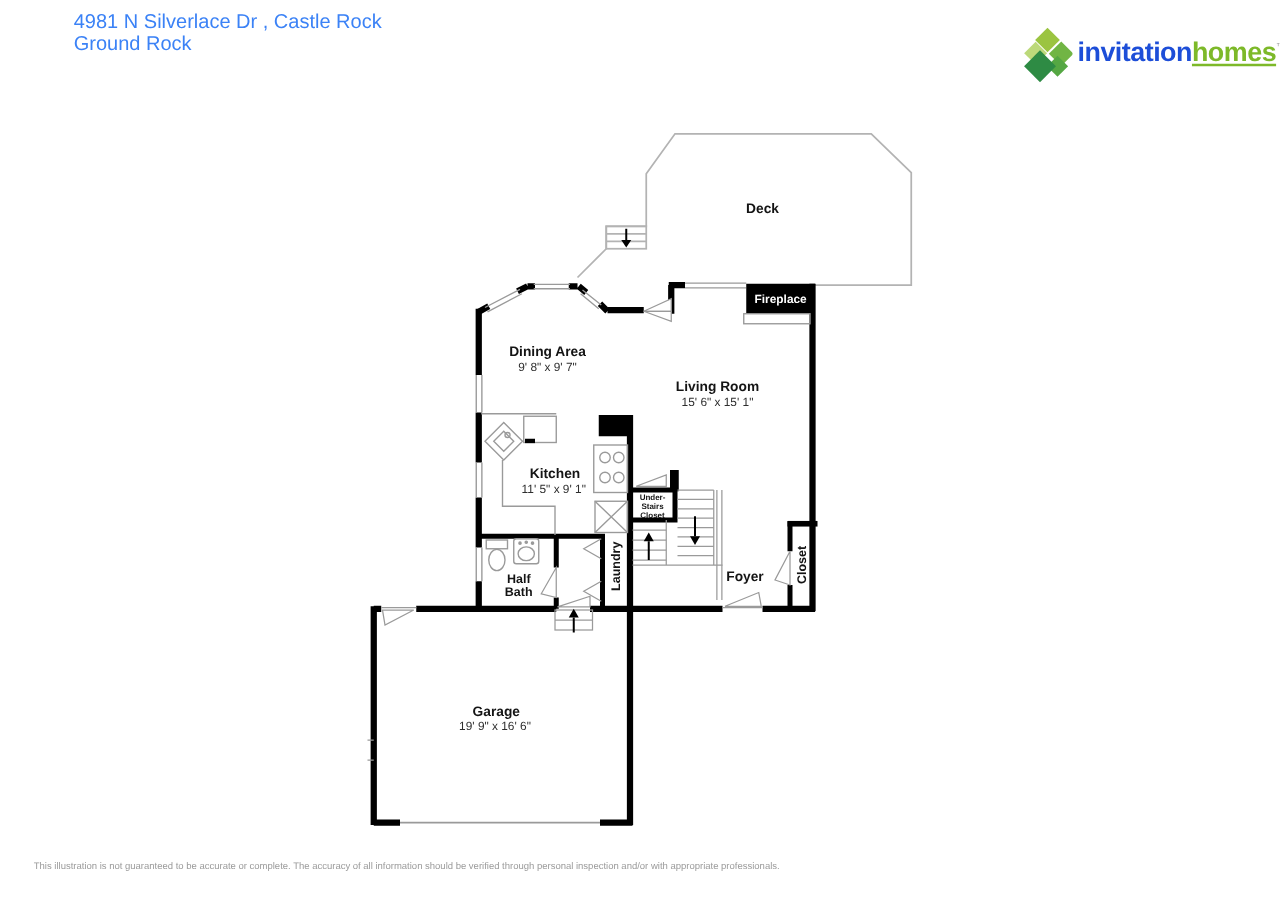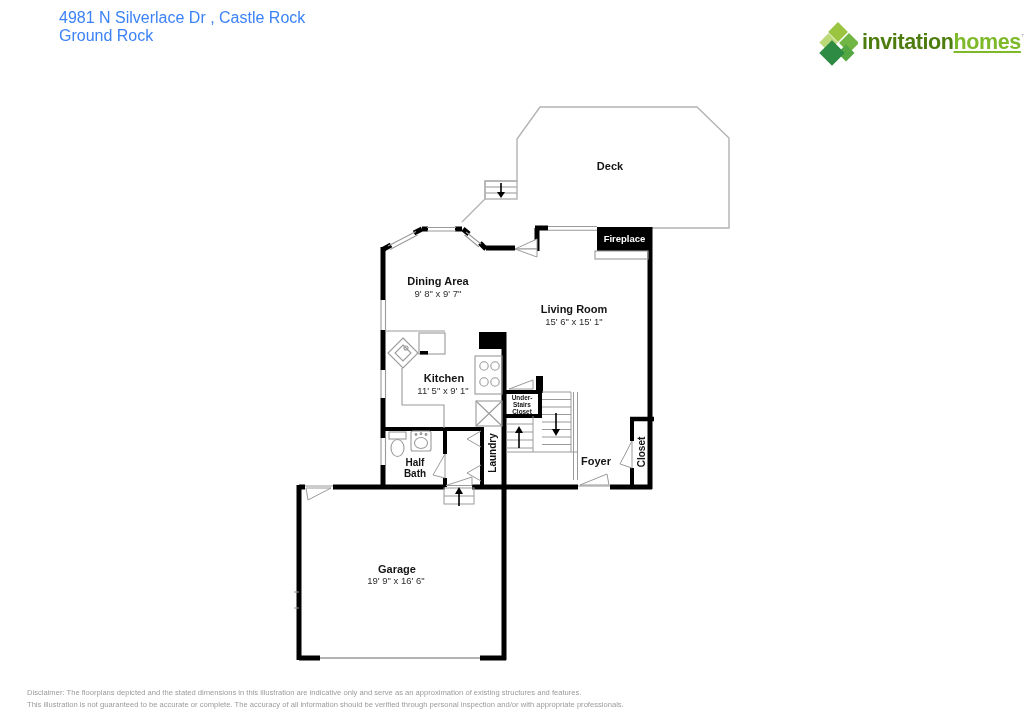--- a/index.html
+++ b/index.html
@@ -3,21 +3,21 @@
 <meta charset="utf-8">
 <style>
   html,body{margin:0;padding:0;background:#ffffff;}
   body{width:1024px;height:724px;position:relative;overflow:hidden;
        font-family:"Liberation Sans", sans-serif;}
   .hdr{position:absolute;left:15px;top:9px;color:#3b82f6;font-size:16px;line-height:17.5px;margin-left:44px;}
   .logo{position:absolute;left:818px;top:22px;width:200px;height:44px;}
   .logo-icon{position:absolute;left:0;top:0;}
   .logo-text{position:absolute;left:44px;top:8px;font-size:21.5px;font-weight:700;
              letter-spacing:-0.4px;white-space:nowrap;}
-  .logo-w1{color:#4d7c0f;}
+  .logo-w1{color:#1d4ed8;}
   .logo-w2{color:#7db929;text-decoration:underline;}
   .logo-tm{font-size:7px;color:#9b9b9b;vertical-align:10px;font-weight:400;}
   .plan{position:absolute;left:0;top:0;}
   .disc{position:absolute;left:27px;top:687px;color:#9b9b9b;font-size:7.6px;line-height:11.8px;}
   svg text{font-family:"Liberation Sans", sans-serif;}
   .room-name{font-size:11px;font-weight:bold;fill:#141414;}
   .room-dims{font-size:9.5px;fill:#2e2e2e;}
   .room-small{font-size:10px;font-weight:bold;fill:#141414;}
   .tiny{font-size:6.4px;font-weight:bold;fill:#141414;}
   .fp-label{font-size:9.5px;font-weight:bold;fill:#ffffff;}
@@ -204,15 +204,14 @@
 
   <text class="tiny" x="522" y="400" text-anchor="middle">Under-</text>
   <text class="tiny" x="522" y="407" text-anchor="middle">Stairs</text>
   <text class="tiny" x="522" y="414" text-anchor="middle">Closet</text>
 
   <text class="room-small" transform="translate(496,453) rotate(-90)" text-anchor="middle">Laundry</text>
   <text class="room-small" transform="translate(645,452) rotate(-90)" text-anchor="middle">Closet</text>
 </svg>
 
 <div class="disc">
-  <div>Disclaimer: The floorplans depicted and the stated dimensions in this illustration are indicative only and serve as an approximation of existing structures and features.</div>
   <div>This illustration is not guaranteed to be accurate or complete. The accuracy of all information should be verified through personal inspection and/or with appropriate professionals.</div>
 </div>
 
 </body></html>

